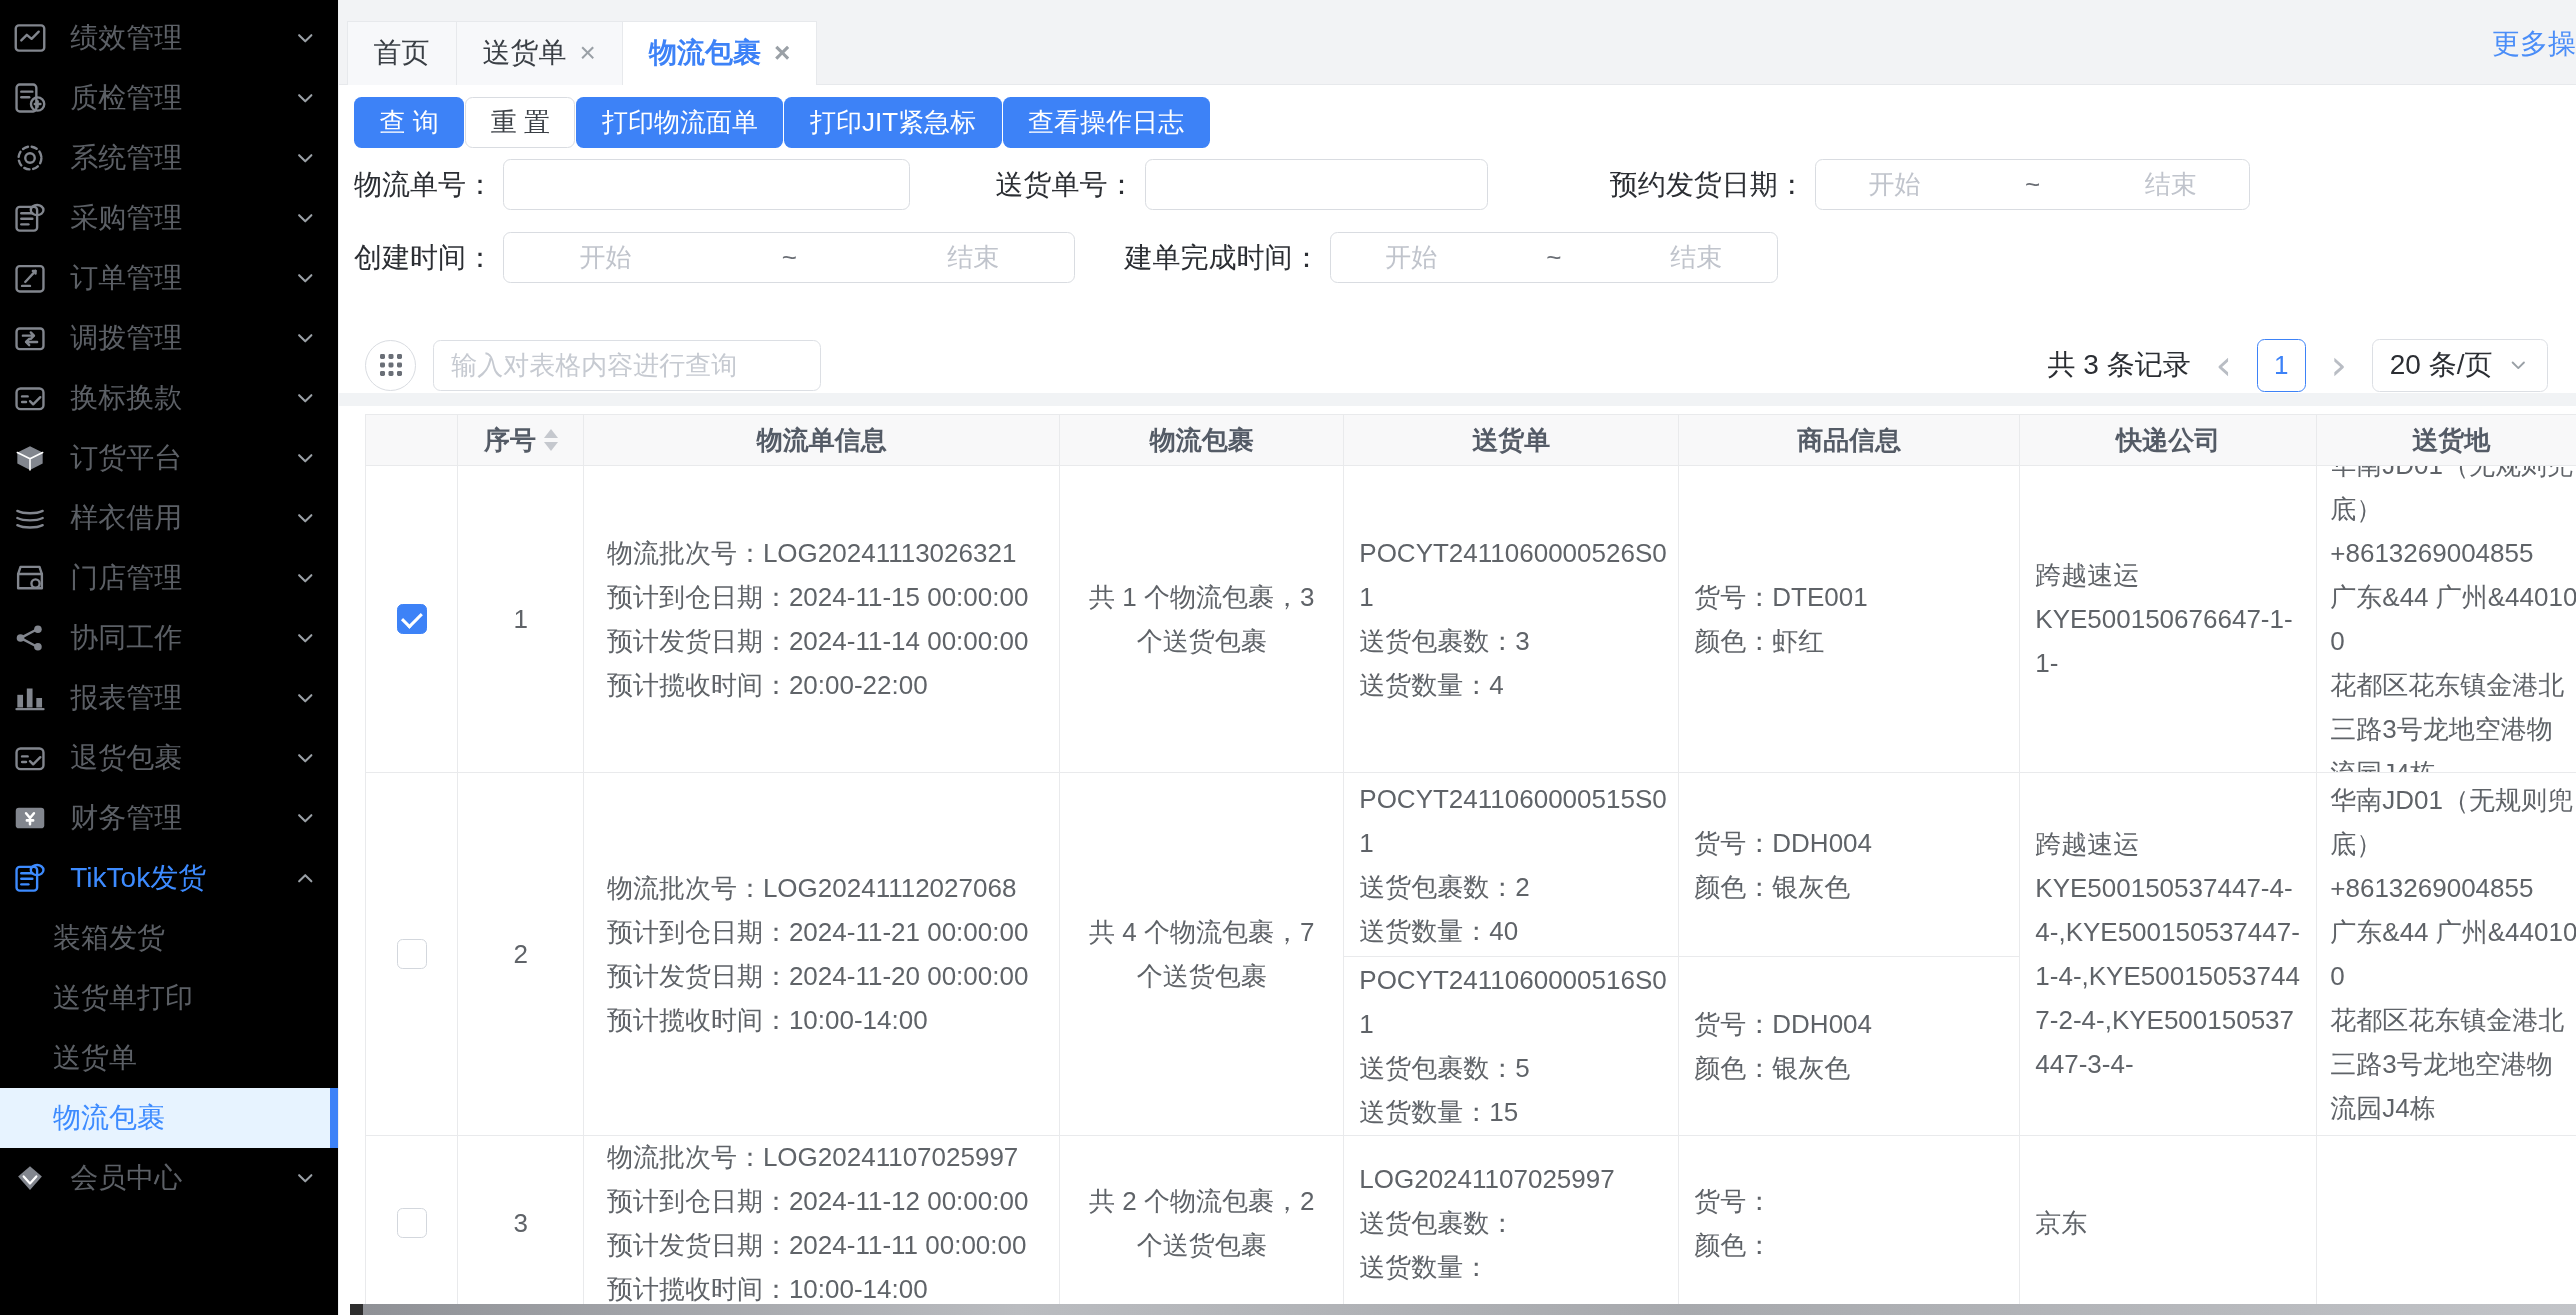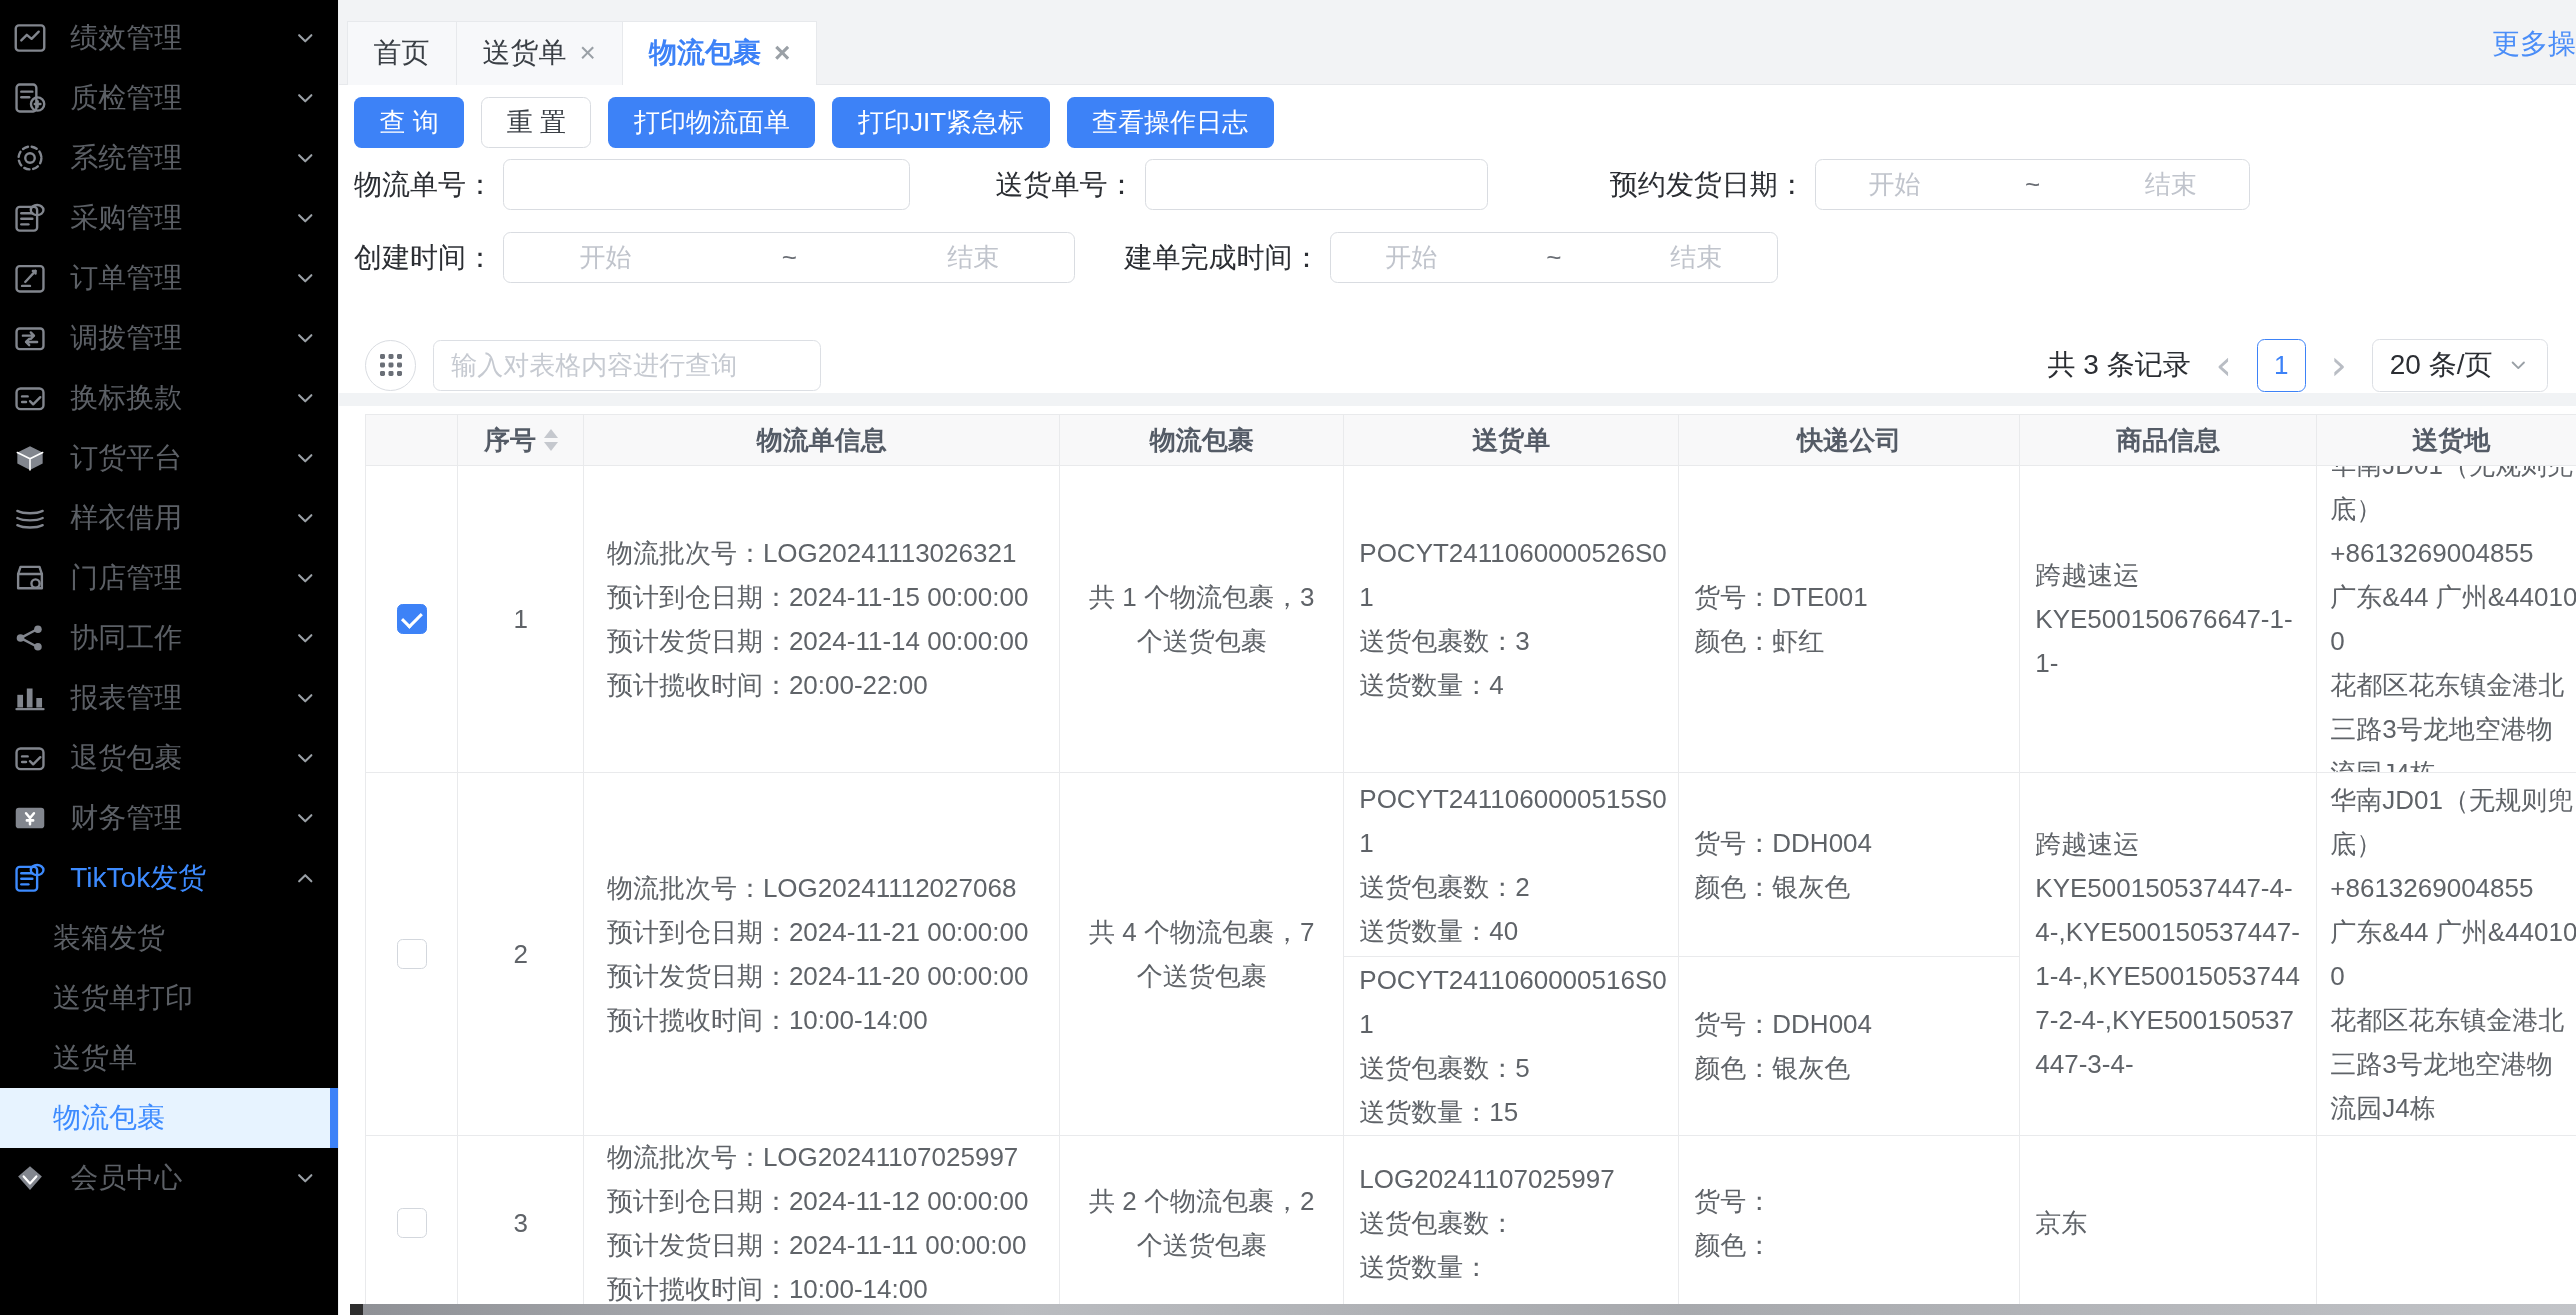--- a/index.html
+++ b/index.html
@@ -32,21 +32,21 @@
     font-size:28px; color:#3a3f45; cursor:pointer; }
   .tab + .tab { margin-left:-0.9px; }
   .tab.active { background:#fff; color:#3d82f7; font-weight:bold;
     box-shadow:0 0.9px 0 0 #fff; }
   .tab .close { font-size:28px; color:#9aa0a6; line-height:1; }
   .more-actions { position:absolute; right:-28px; top:24.5px; color:#4a8df8;
     font-size:28px; cursor:pointer; white-space:nowrap; }
 
   .content { flex:1; background:#fff; padding:12.2px 0 0 15px; position:relative; overflow:hidden; }
 
-  .btn-row { display:flex; gap:17px; }
+  .btn-row { display:flex; gap:1px; }
   .btn { height:51px; padding:0 24.5px; border-radius:7.5px; font-size:26px; display:flex;
     align-items:center; justify-content:center; cursor:pointer; border:0.9px solid transparent; }
   .btn.primary { background:#3d82f7; color:#fff; }
   .btn.plain { background:#fff; color:#3a3f45; border-color:#d9dce1; }
 
   .filter-row { display:flex; align-items:center; margin-top:7.5px; height:58px; }
   .filter-row.second { margin-top:15px; }
   .f-label { font-size:28px; color:#2b2e33; font-weight:500; margin-right:9.4px; white-space:nowrap; }
   .f-input { height:51px; border:0.9px solid #d9dce1; border-radius:7.5px; background:#fff;
     font-size:26px; color:#333; padding:0 15px; outline:none; }
@@ -406,24 +406,24 @@
             <div class="hcell">
               <span>物流单信息</span>
             </div>
             <div class="hcell">
               <span>物流包裹</span>
             </div>
             <div class="hcell">
               <span>送货单</span>
             </div>
             <div class="hcell">
+              <span>商品信息</span>
+            </div>
+            <div class="hcell">
               <span>快递公司</span>
-            </div>
-            <div class="hcell">
-              <span>商品信息</span>
             </div>
             <div class="hcell">
               <span>送货地</span>
             </div>
           </div>
           <div class="t-row" style="grid-template-columns: 92px 126px 476px 284px 335px 341px 297px 269px; grid-template-rows: 307px;">
             <div class="cell c-center" style="grid-row: 1;">
               <div class="cb checked"></div>
             </div>
             <div class="cell c-center" style="grid-row: 1;">

